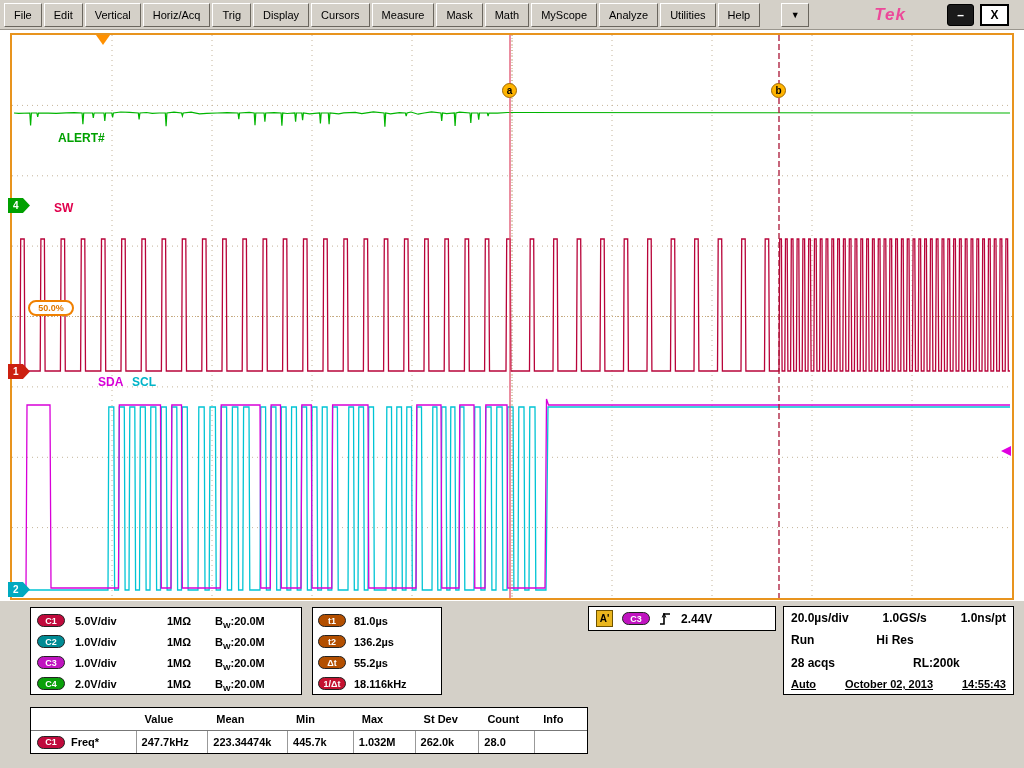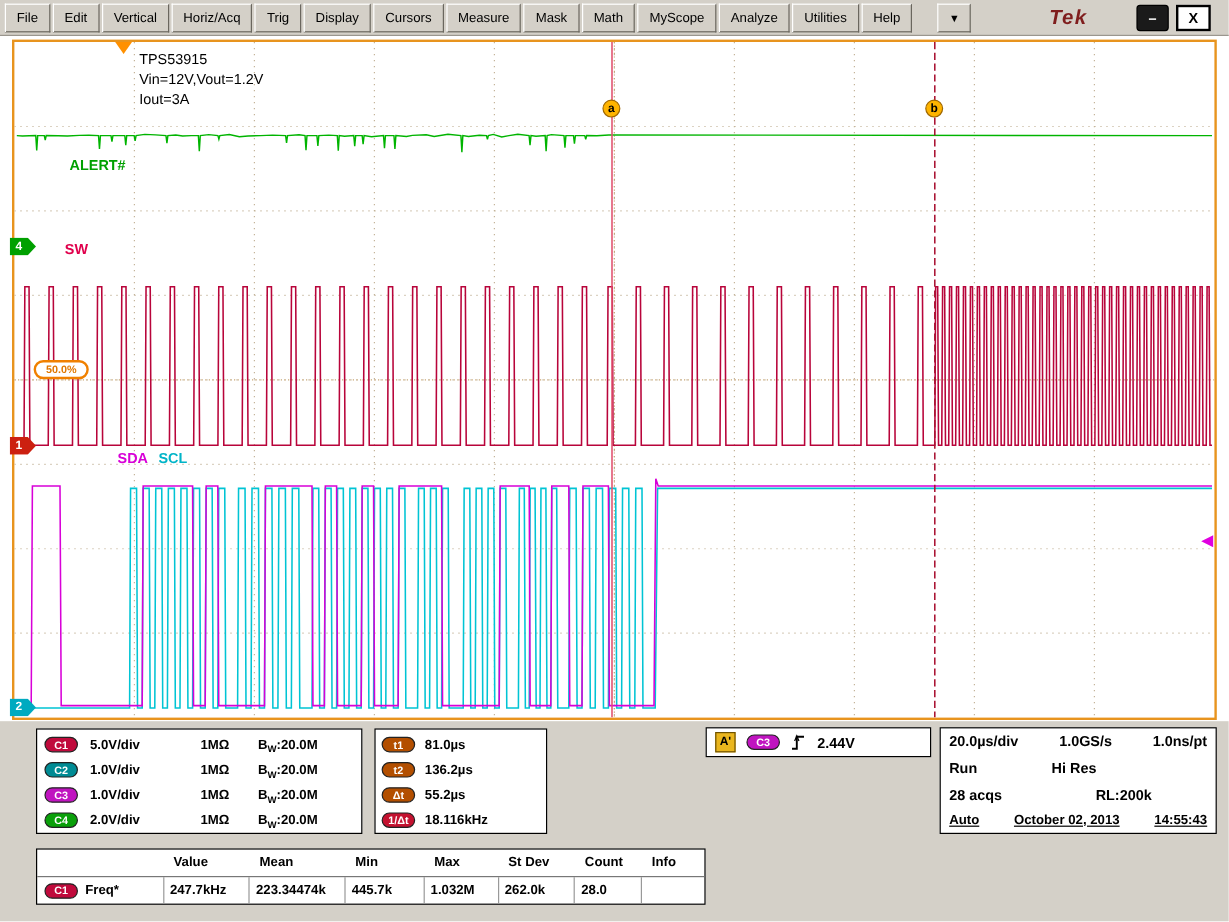--- a/index.html
+++ b/index.html
@@ -6,21 +6,21 @@
   html,body { width:1024px; height:768px; }
   body { background:#ffffff; font-family:"Liberation Sans", sans-serif; position:relative; overflow:hidden; }
 
   
   .menubar { position:absolute; left:0; top:0; width:1024px; height:30px; background:#d4d0c8;
              border-bottom:1px solid #9a968e; display:flex; align-items:center; padding-left:3px; }
   .mbtn { height:24px; margin:0 1px; padding:0 9px; font-size:11px; color:#000; background:#d4d0c8;
           border:1px solid; border-color:#ffffff #6a665e #6a665e #ffffff; display:flex; align-items:center;
           font-family:"Liberation Sans", sans-serif; cursor:default; }
   .dropbtn { margin-left:20px; width:28px; justify-content:center; font-size:9px; }
-  .tek { position:absolute; right:118px; top:5px; color:#7f1d1d; font-size:17px; font-weight:bold;
+  .tek { position:absolute; right:118px; top:5px; color:#ec4899; font-size:17px; font-weight:bold;
          font-style:italic; letter-spacing:1px; }
   .winbtn { position:absolute; top:4px; height:22px; font-weight:bold; font-size:12px; text-align:center;
             font-family:"Liberation Sans", sans-serif; cursor:default; }
   .winbtn.min { left:947px; width:27px; background:#1a1a1a; color:#ffffff; border:1px solid #000; border-radius:3px; }
   .winbtn.close { left:980px; width:29px; background:#ffffff; color:#000; border:2px solid #000; }
 
   
   .bottom-band { position:absolute; left:0; top:601px; width:1024px; height:167px; background:#d4d0c8; }
 
   
@@ -58,21 +58,21 @@
            padding:0 4px; border-radius:8px; border:1px solid #222; color:#fff; font-size:9px; font-weight:bold; }
   .bg-c1 { background:#c00a3c; } .bg-c2 { background:#008b94; } .bg-c3 { background:#c014c0; }
   .bg-c4 { background:#0aa00a; } .bg-t { background:#b34f00; } .bg-invt { background:#c41230; }
 
   .chpanel { left:30px; top:607px; width:272px; height:88px; padding:2px 0; }
   .chrow { display:flex; align-items:center; height:21px; padding:0 6px; font-weight:bold; }
   .chrow .scale { margin-left:10px; width:92px; }
   .chrow .imp { width:48px; }
   .bws { font-size:8px; position:relative; top:3px; }
 
-  .curpanel { left:312px; top:607px; width:144px; height:88px; padding:2px 0; }
+  .curpanel { left:312px; top:607px; width:130px; height:88px; padding:2px 0; }
   .currow { display:flex; align-items:center; height:21px; padding:0 5px; font-weight:bold; }
   .currow .cval { margin-left:8px; }
 
   .trigpanel { left:588px; top:606px; width:188px; height:25px; display:flex; align-items:center;
                padding:0 7px; gap:9px; font-weight:bold; font-size:12px; }
   .abadge { width:17px; height:17px; background:#eab61e; border:1px solid #6e5200; color:#000;
             font-size:10px; font-weight:bold; display:flex; align-items:center; justify-content:center; }
 
   .tbpanel { left:783px; top:606px; width:231px; height:89px; padding:4px 7px; display:flex;
              flex-direction:column; justify-content:space-between; font-weight:bold; font-size:12px; }
@@ -141,25 +141,20 @@
       <path d="M2,78 L6.7,78.3 L17.8,78 l0.8,12.4 l0.8,-12.4 L24.9,78 l0.8,3.8 l0.8,-3.8 L36.4,78.1 L44.1,78.3 L54.2,77.8 L62.1,77.7 L70.1,78 l0.8,11.2 l0.8,-11.2 L80.5,78 l0.8,5 l0.8,-5 L92.0,78 l0.8,8 l0.8,-8 L99.8,78 l0.8,4.3 l0.8,-4.3 L108.7,77.0 L117.6,77.4 L126.3,78 l0.8,6.4 l0.8,-6.4 L134.5,77.5 L140.2,78.3 L147.4,78.0 L153.3,78 l0.8,13.1 l0.8,-13.1 L162.0,77.2 L169.6,78 l0.8,3 l0.8,-3 L179.1,77.1 L187.5,78.9 L194.7,78.3 L205.1,78.0 L215.2,77.6 L226.0,78 l0.8,6.1 l0.8,-6.1 L237.2,77.3 L242.2,78 l0.8,12.1 l0.8,-12.1 L252.1,78 l0.8,8.6 l0.8,-8.6 L262.0,77.6 L269.1,78 l0.8,12.6 l0.8,-12.6 L275.1,78.5 L282.8,78 l0.8,8.8 l0.8,-8.8 L289.8,78 l0.8,7.2 l0.8,-7.2 L297.6,78.9 L307.6,78 l0.8,10.5 l0.8,-10.5 L316.3,78 l0.8,11.2 l0.8,-11.2 L326.7,78.8 L331.7,77.8 L343.2,77.3 L349.8,78.7 L361.3,76.9 L372.1,78 l0.8,13.8 l0.8,-13.8 L378.4,78.8 L387.5,77.7 L393.4,78 l0.8,3.1 l0.8,-3.1 L399.0,77.0 L406.1,79.2 L412.1,78.0 L419.5,76.9 L428.9,78 l0.8,7.9 l0.8,-7.9 L434.7,78.6 L442.3,78 l0.8,13 l0.8,-13 L447.5,77.2 L458.0,78 l0.8,10 l0.8,-10 L465.9,78 l0.8,6.8 l0.8,-6.8 L475.3,78 l0.8,3.1 l0.8,-3.1 L485.4,78.2 L495.3,77.5 L998,78" fill="none" stroke="#00b400" stroke-width="1.2"></path>
       <path d="M2,336 L8.0,336 L8.7,204 L12.2,204 L12.9,336 L28.2,336 L28.9,204 L32.4,204 L33.1,336 L48.4,336 L49.1,204 L52.6,204 L53.3,336 L68.6,336 L69.3,204 L72.8,204 L73.5,336 L88.8,336 L89.5,204 L93.0,204 L93.7,336 L109.0,336 L109.7,204 L113.2,204 L113.9,336 L129.2,336 L129.9,204 L133.4,204 L134.1,336 L149.4,336 L150.1,204 L153.6,204 L154.3,336 L169.6,336 L170.3,204 L173.8,204 L174.5,336 L189.8,336 L190.5,204 L194.0,204 L194.7,336 L210.0,336 L210.7,204 L214.2,204 L214.9,336 L230.2,336 L230.9,204 L234.4,204 L235.1,336 L250.4,336 L251.1,204 L254.6,204 L255.3,336 L270.6,336 L271.3,204 L274.8,204 L275.5,336 L290.8,336 L291.5,204 L295.0,204 L295.7,336 L311.0,336 L311.7,204 L315.2,204 L315.9,336 L331.2,336 L331.9,204 L335.4,204 L336.1,336 L351.4,336 L352.1,204 L355.6,204 L356.3,336 L371.6,336 L372.3,204 L375.8,204 L376.5,336 L391.8,336 L392.5,204 L396.0,204 L396.7,336 L412.0,336 L412.7,204 L416.2,204 L416.9,336 L432.2,336 L432.9,204 L436.4,204 L437.1,336 L452.4,336 L453.1,204 L456.6,204 L457.3,336 L472.6,336 L473.3,204 L476.8,204 L477.5,336 L494.0,336 L494.7,204 L498.2,204 L498.9,336 L517.5,336 L518.2,204 L521.7,204 L522.4,336 L541.0,336 L541.7,204 L545.2,204 L545.9,336 L564.5,336 L565.2,204 L568.7,204 L569.4,336 L588.0,336 L588.7,204 L592.2,204 L592.9,336 L611.5,336 L612.2,204 L615.7,204 L616.4,336 L635.0,336 L635.7,204 L639.2,204 L639.9,336 L658.5,336 L659.2,204 L662.7,204 L663.4,336 L682.0,336 L682.7,204 L686.2,204 L686.9,336 L705.5,336 L706.2,204 L709.7,204 L710.4,336 L729.0,336 L729.7,204 L733.2,204 L733.9,336 L752.5,336 L753.2,204 L756.7,204 L757.4,336 L767.0,336 L767.7,204 L769.4,204 L770.1,336 L772.8,336 L773.5,204 L775.2,204 L775.9,336 L778.6,336 L779.3,204 L781.0,204 L781.7,336 L784.4,336 L785.1,204 L786.8,204 L787.5,336 L790.2,336 L790.9,204 L792.6,204 L793.3,336 L796.0,336 L796.7,204 L798.4,204 L799.1,336 L801.8,336 L802.5,204 L804.2,204 L804.9,336 L807.6,336 L808.3,204 L810.0,204 L810.7,336 L813.4,336 L814.1,204 L815.8,204 L816.5,336 L819.2,336 L819.9,204 L821.6,204 L822.3,336 L825.0,336 L825.7,204 L827.4,204 L828.1,336 L830.8,336 L831.5,204 L833.2,204 L833.9,336 L836.6,336 L837.3,204 L839.0,204 L839.7,336 L842.4,336 L843.1,204 L844.8,204 L845.5,336 L848.2,336 L848.9,204 L850.6,204 L851.3,336 L854.0,336 L854.7,204 L856.4,204 L857.1,336 L859.8,336 L860.5,204 L862.2,204 L862.9,336 L865.6,336 L866.3,204 L868.0,204 L868.7,336 L871.4,336 L872.1,204 L873.8,204 L874.5,336 L877.2,336 L877.9,204 L879.6,204 L880.3,336 L883.0,336 L883.7,204 L885.4,204 L886.1,336 L888.8,336 L889.5,204 L891.2,204 L891.9,336 L894.6,336 L895.3,204 L897.0,204 L897.7,336 L900.4,336 L901.1,204 L902.8,204 L903.5,336 L906.2,336 L906.9,204 L908.6,204 L909.3,336 L912.0,336 L912.7,204 L914.4,204 L915.1,336 L917.8,336 L918.5,204 L920.2,204 L920.9,336 L923.6,336 L924.3,204 L926.0,204 L926.7,336 L929.4,336 L930.1,204 L931.8,204 L932.5,336 L935.2,336 L935.9,204 L937.6,204 L938.3,336 L941.0,336 L941.7,204 L943.4,204 L944.1,336 L946.8,336 L947.5,204 L949.2,204 L949.9,336 L952.6,336 L953.3,204 L955.0,204 L955.7,336 L958.4,336 L959.1,204 L960.8,204 L961.5,336 L964.2,336 L964.9,204 L966.6,204 L967.3,336 L970.0,336 L970.7,204 L972.4,204 L973.1,336 L975.8,336 L976.5,204 L978.2,204 L978.9,336 L981.6,336 L982.3,204 L984.0,204 L984.7,336 L987.4,336 L988.1,204 L989.8,204 L990.5,336 L993.2,336 L993.9,204 L995.6,204 L996.3,336 L998,336" fill="none" stroke="#b8043a" stroke-width="1.3"></path>
       <path d="M2,555 L96.0,555 L96.8,372 L101.8,372 L102.6,555 L106.5,555 L107.3,372 L112.3,372 L113.1,555 L117.0,555 L117.8,372 L122.8,372 L123.6,555 L127.5,555 L128.3,372 L133.3,372 L134.1,555 L138.0,555 L138.8,372 L143.8,372 L144.6,555 L148.5,555 L149.3,372 L154.3,372 L155.1,555 L159.0,555 L159.8,372 L164.8,372 L165.6,555 L169.5,555 L170.3,372 L175.3,372 L176.1,555 L186.0,555 L186.8,372 L192.2,372 L193.0,555 L197.2,555 L198.0,372 L203.4,372 L204.2,555 L208.4,555 L209.2,372 L214.6,372 L215.4,555 L219.6,555 L220.4,372 L225.8,372 L226.6,555 L230.8,555 L231.6,372 L237.0,372 L237.8,555 L248.0,555 L248.8,372 L253.6,372 L254.4,555 L258.3,555 L259.1,372 L263.9,372 L264.7,555 L268.5,555 L269.3,372 L274.1,372 L274.9,555 L278.8,555 L279.6,372 L284.4,372 L285.2,555 L289.0,555 L289.8,372 L294.6,372 L295.4,555 L299.3,555 L300.1,372 L304.9,372 L305.7,555 L309.5,555 L310.3,372 L315.1,372 L315.9,555 L319.8,555 L320.6,372 L325.4,372 L326.2,555 L336.0,555 L336.8,372 L341.5,372 L342.3,555 L346.0,555 L346.8,372 L351.5,372 L352.3,555 L356.0,555 L356.8,372 L361.5,372 L362.3,555 L374.0,555 L374.8,372 L379.5,372 L380.3,555 L384.0,555 L384.8,372 L389.5,372 L390.3,555 L394.0,555 L394.8,372 L399.5,372 L400.3,555 L404.0,555 L404.8,372 L409.5,372 L410.3,555 L420.0,555 L420.8,372 L424.9,372 L425.8,555 L429.0,555 L429.8,372 L433.9,372 L434.8,555 L438.0,555 L438.8,372 L442.9,372 L443.8,555 L447.0,555 L447.8,372 L451.9,372 L452.8,555 L462.0,555 L462.8,372 L468.1,372 L468.9,555 L473.0,555 L473.8,372 L479.1,372 L479.9,555 L484.0,555 L484.8,372 L490.1,372 L490.9,555 L495.0,555 L495.8,372 L501.1,372 L501.9,555 L506.0,555 L506.8,372 L512.0,372 L512.8,555 L517.0,555 L517.8,372 L523.0,372 L523.8,555 L534,555 L536,372 L998,372" fill="none" stroke="#00c4d4" stroke-width="1.3"></path>
       <path d="M2,553 L14,553 l1,-183 L38,370 l1,183 L106.5,553 L107.3,370 L148.5,370 L149.3,553 L159.0,553 L159.8,370 L169.5,370 L170.3,553 L208.4,553 L209.2,370 L248.0,370 L248.8,553 L258.3,553 L259.1,370 L268.5,370 L269.3,553 L289.0,553 L289.8,370 L299.3,370 L300.1,553 L319.8,553 L320.6,370 L356.0,370 L356.8,553 L404.0,553 L404.8,370 L429.0,370 L429.8,553 L447.0,553 L447.8,370 L462.0,370 L462.8,553 L473.0,553 L473.8,370 L495.0,370 L495.8,553 L533,553 L534.5,364 L536.5,370 L998,370" fill="none" stroke="#d800d8" stroke-width="1.3"></path>
       <path d="M498,0 V563" fill="none" stroke="#e0506e" stroke-width="1.3"></path>
       <path d="M767,0 V563" fill="none" stroke="#aa1535" stroke-width="1.3" stroke-dasharray="6,3"></path>
     </svg>
 
   <div class="trig-tri"></div>
 
-  <div class="ann">
-    <div>TPS53915</div>
-    <div>Vin=12V,Vout=1.2V</div>
-    <div>Iout=3A</div>
-  </div>
 
   <div class="lbl lbl-alert">ALERT#</div>
   <div class="lbl lbl-sw">SW</div>
   <div class="lbl lbl-sda">SDA</div>
   <div class="lbl lbl-scl">SCL</div>
 
   <div class="cursor-bubble bub-a">a</div>
   <div class="cursor-bubble bub-b">b</div>
 
   <div class="pct">50.0%</div>

